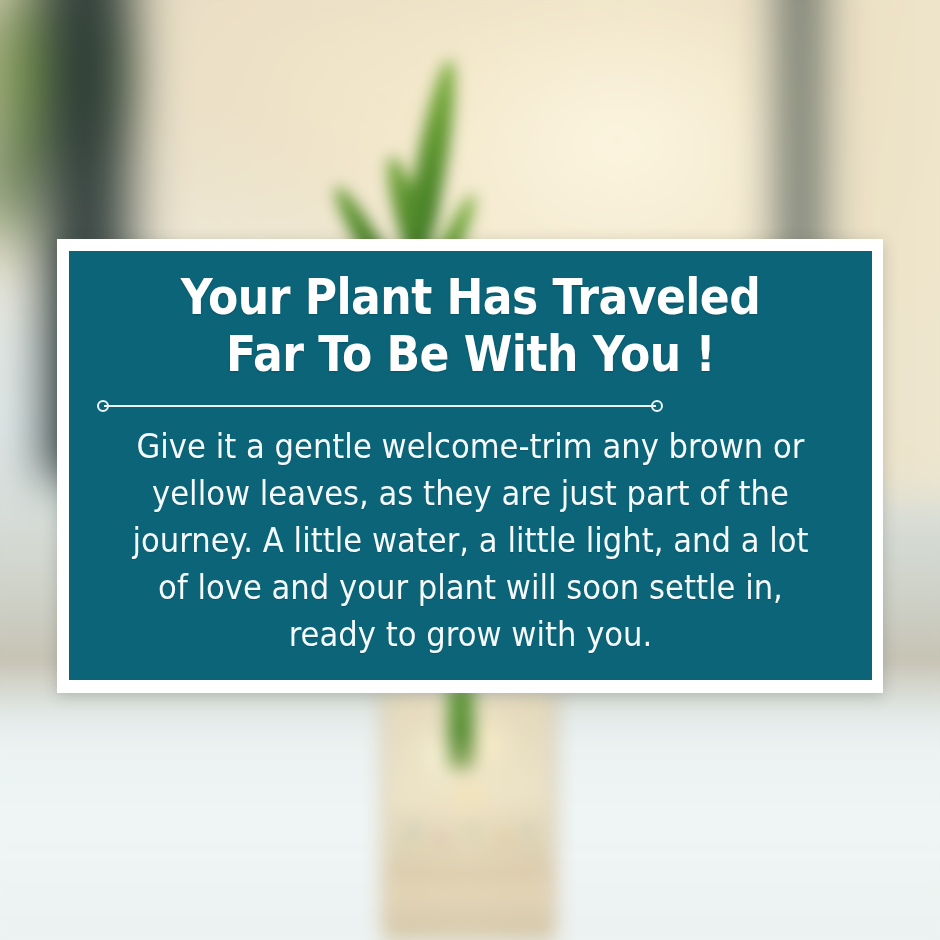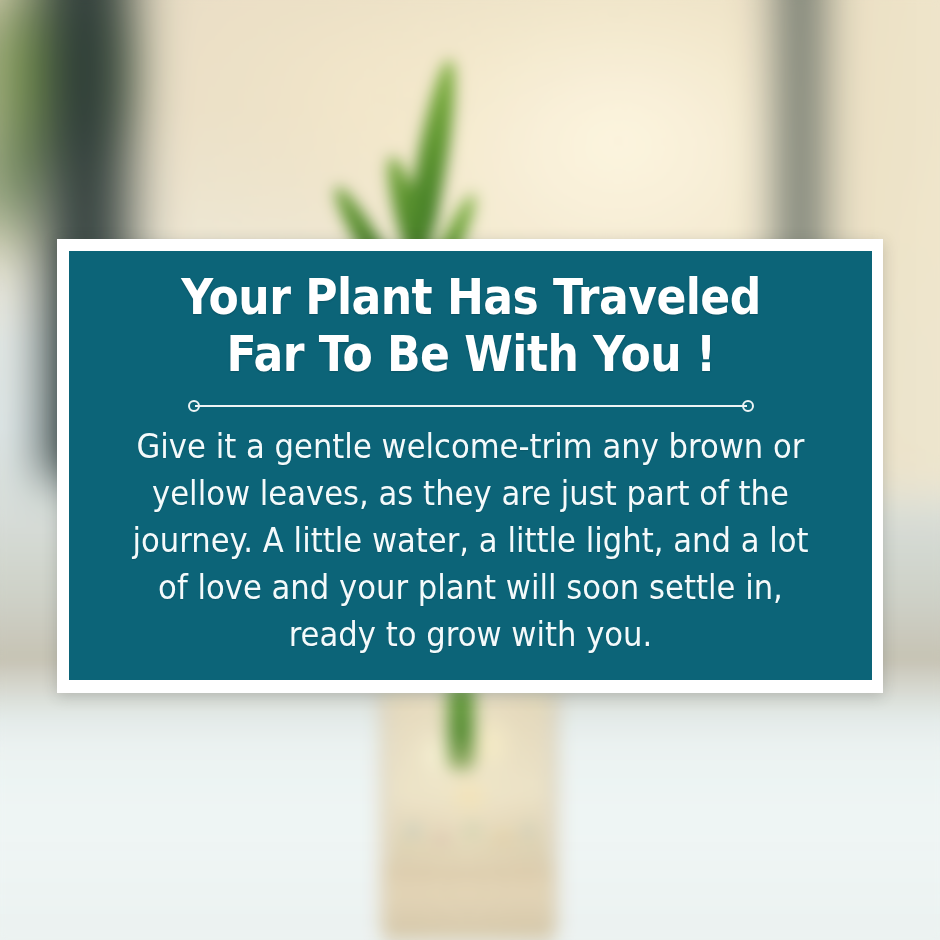--- a/index.html
+++ b/index.html
@@ -260,21 +260,20 @@
   }
 
   .card-inner {
     width: 100%;
     height: 100%;
     background: #0c6478;
     box-sizing: border-box;
     padding: 18px 28px 20px 28px;
     display: flex;
     flex-direction: column;
-    align-items: center;
   }
 
   .card-title {
     margin: 0;
     padding: 0;
     color: #ffffff;
     font-family: "DejaVu Sans", sans-serif;
     font-weight: 700;
     font-size: 49px;
     line-height: 57px;

